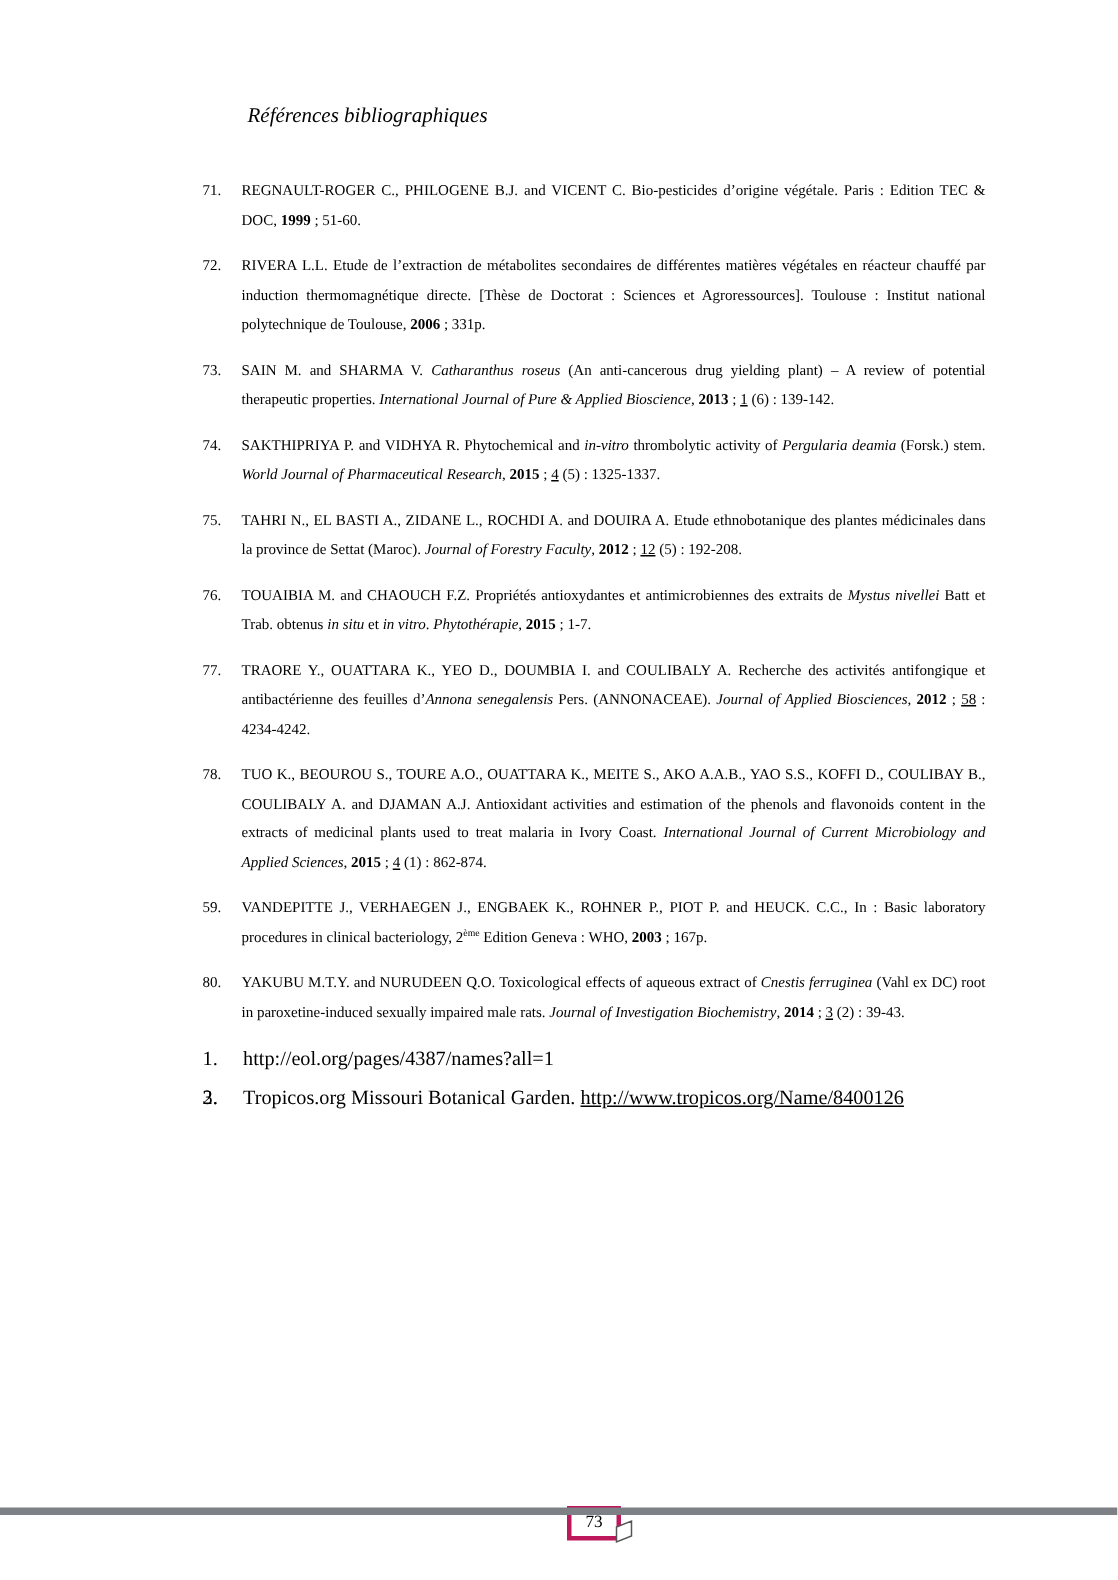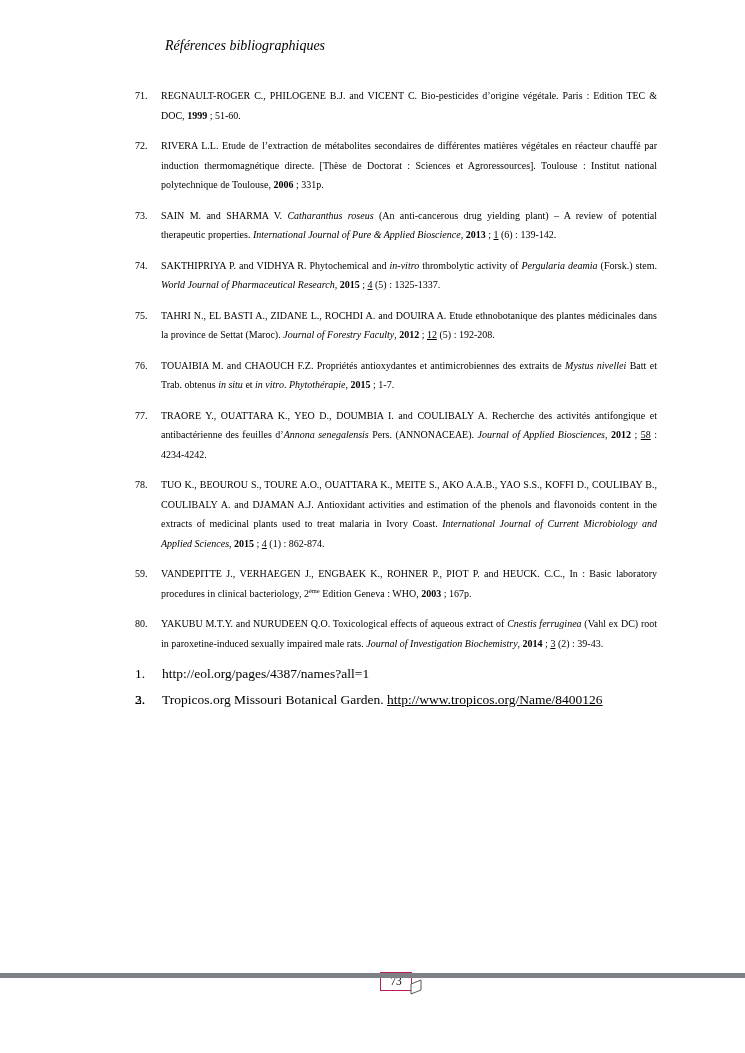--- a/index.html
+++ b/index.html
@@ -8,20 +8,21 @@
     width:745px; height:1053px;
     font-family:"Liberation Serif", serif;
     color:#000;
     position:relative;
     overflow:hidden;
   }
   .page {
     position:relative;
     width:745px; height:978px;
     background:#fff;
+    margin-top:32px;
   }
   .content { padding:38px 88px 0 135px; }
   .running-header {
     font-style:italic;
     font-size:14px;
     margin-left:30px;
     margin-bottom:32px;
   }
   .ref {
     position:relative;
@@ -54,21 +55,21 @@
   .webo-num { position:absolute; left:0; top:0; }
   .page-footer {
     position:absolute;
     left:135px; width:522px;
     top:972px;
     display:flex;
     justify-content:center;
   }
   .page-number-box {
     position:relative;
-    border:1px solid #be185d;
+    border:3px solid #be185d;
     padding:2px 9px 3px 9px;
     font-size:11.5px;
     background:#fff;
   }
   .page-number-ornament {
     position:absolute;
     right:-13px; top:6px;
   }
   .bottom-edge {
     position:absolute;

